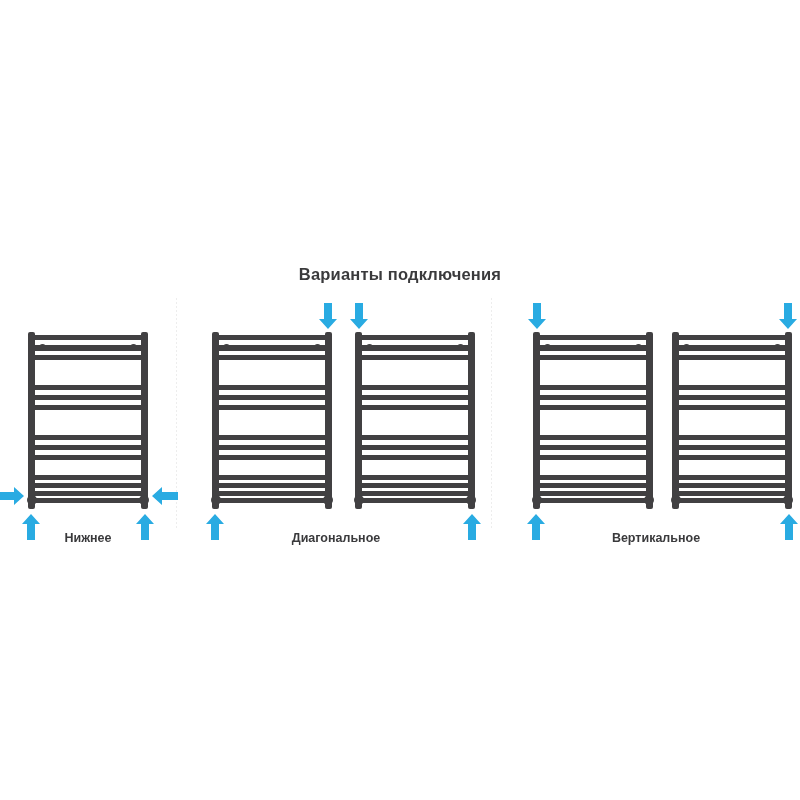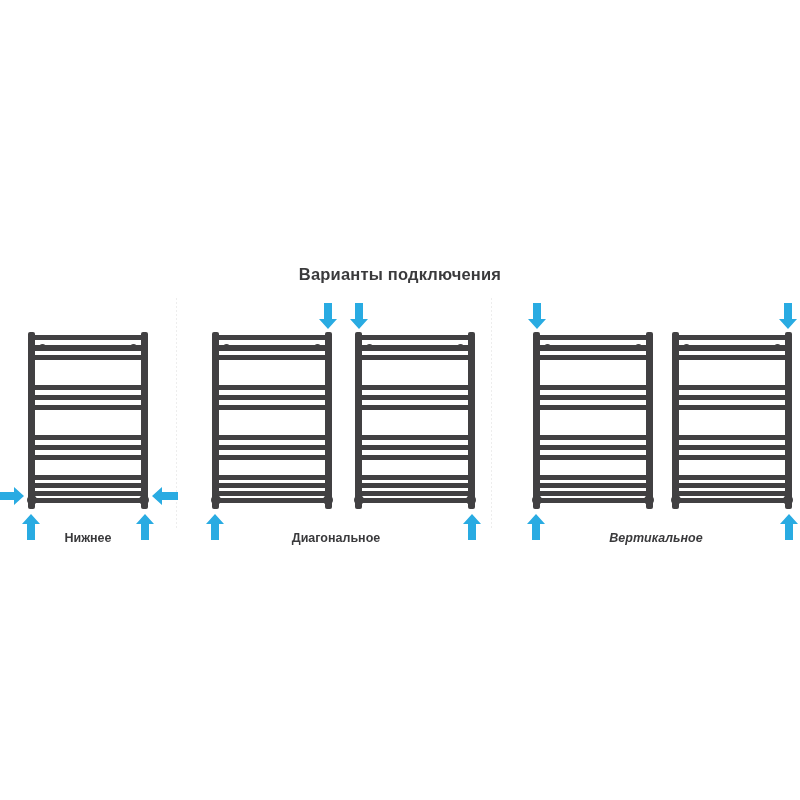--- a/index.html
+++ b/index.html
@@ -56,21 +56,21 @@
     position: absolute;
     top: 521px;
     text-align: center;
     font-size: 12.5px;
     font-weight: bold;
     color: #3a3a3c;
     white-space: nowrap;
   }
   #label-bottom     { left: 18px;  width: 140px; }
   #label-diagonal   { left: 256px; width: 160px; }
-  #label-vertical   { left: 576px; width: 160px; font-style: italic; }
+  #label-vertical   { left: 576px; width: 160px; }
 
   
   .radiator {
     position: absolute;
     width: 120px;
     height: 172px;
   }
   .rail {
     position: absolute;
     top: 0;

